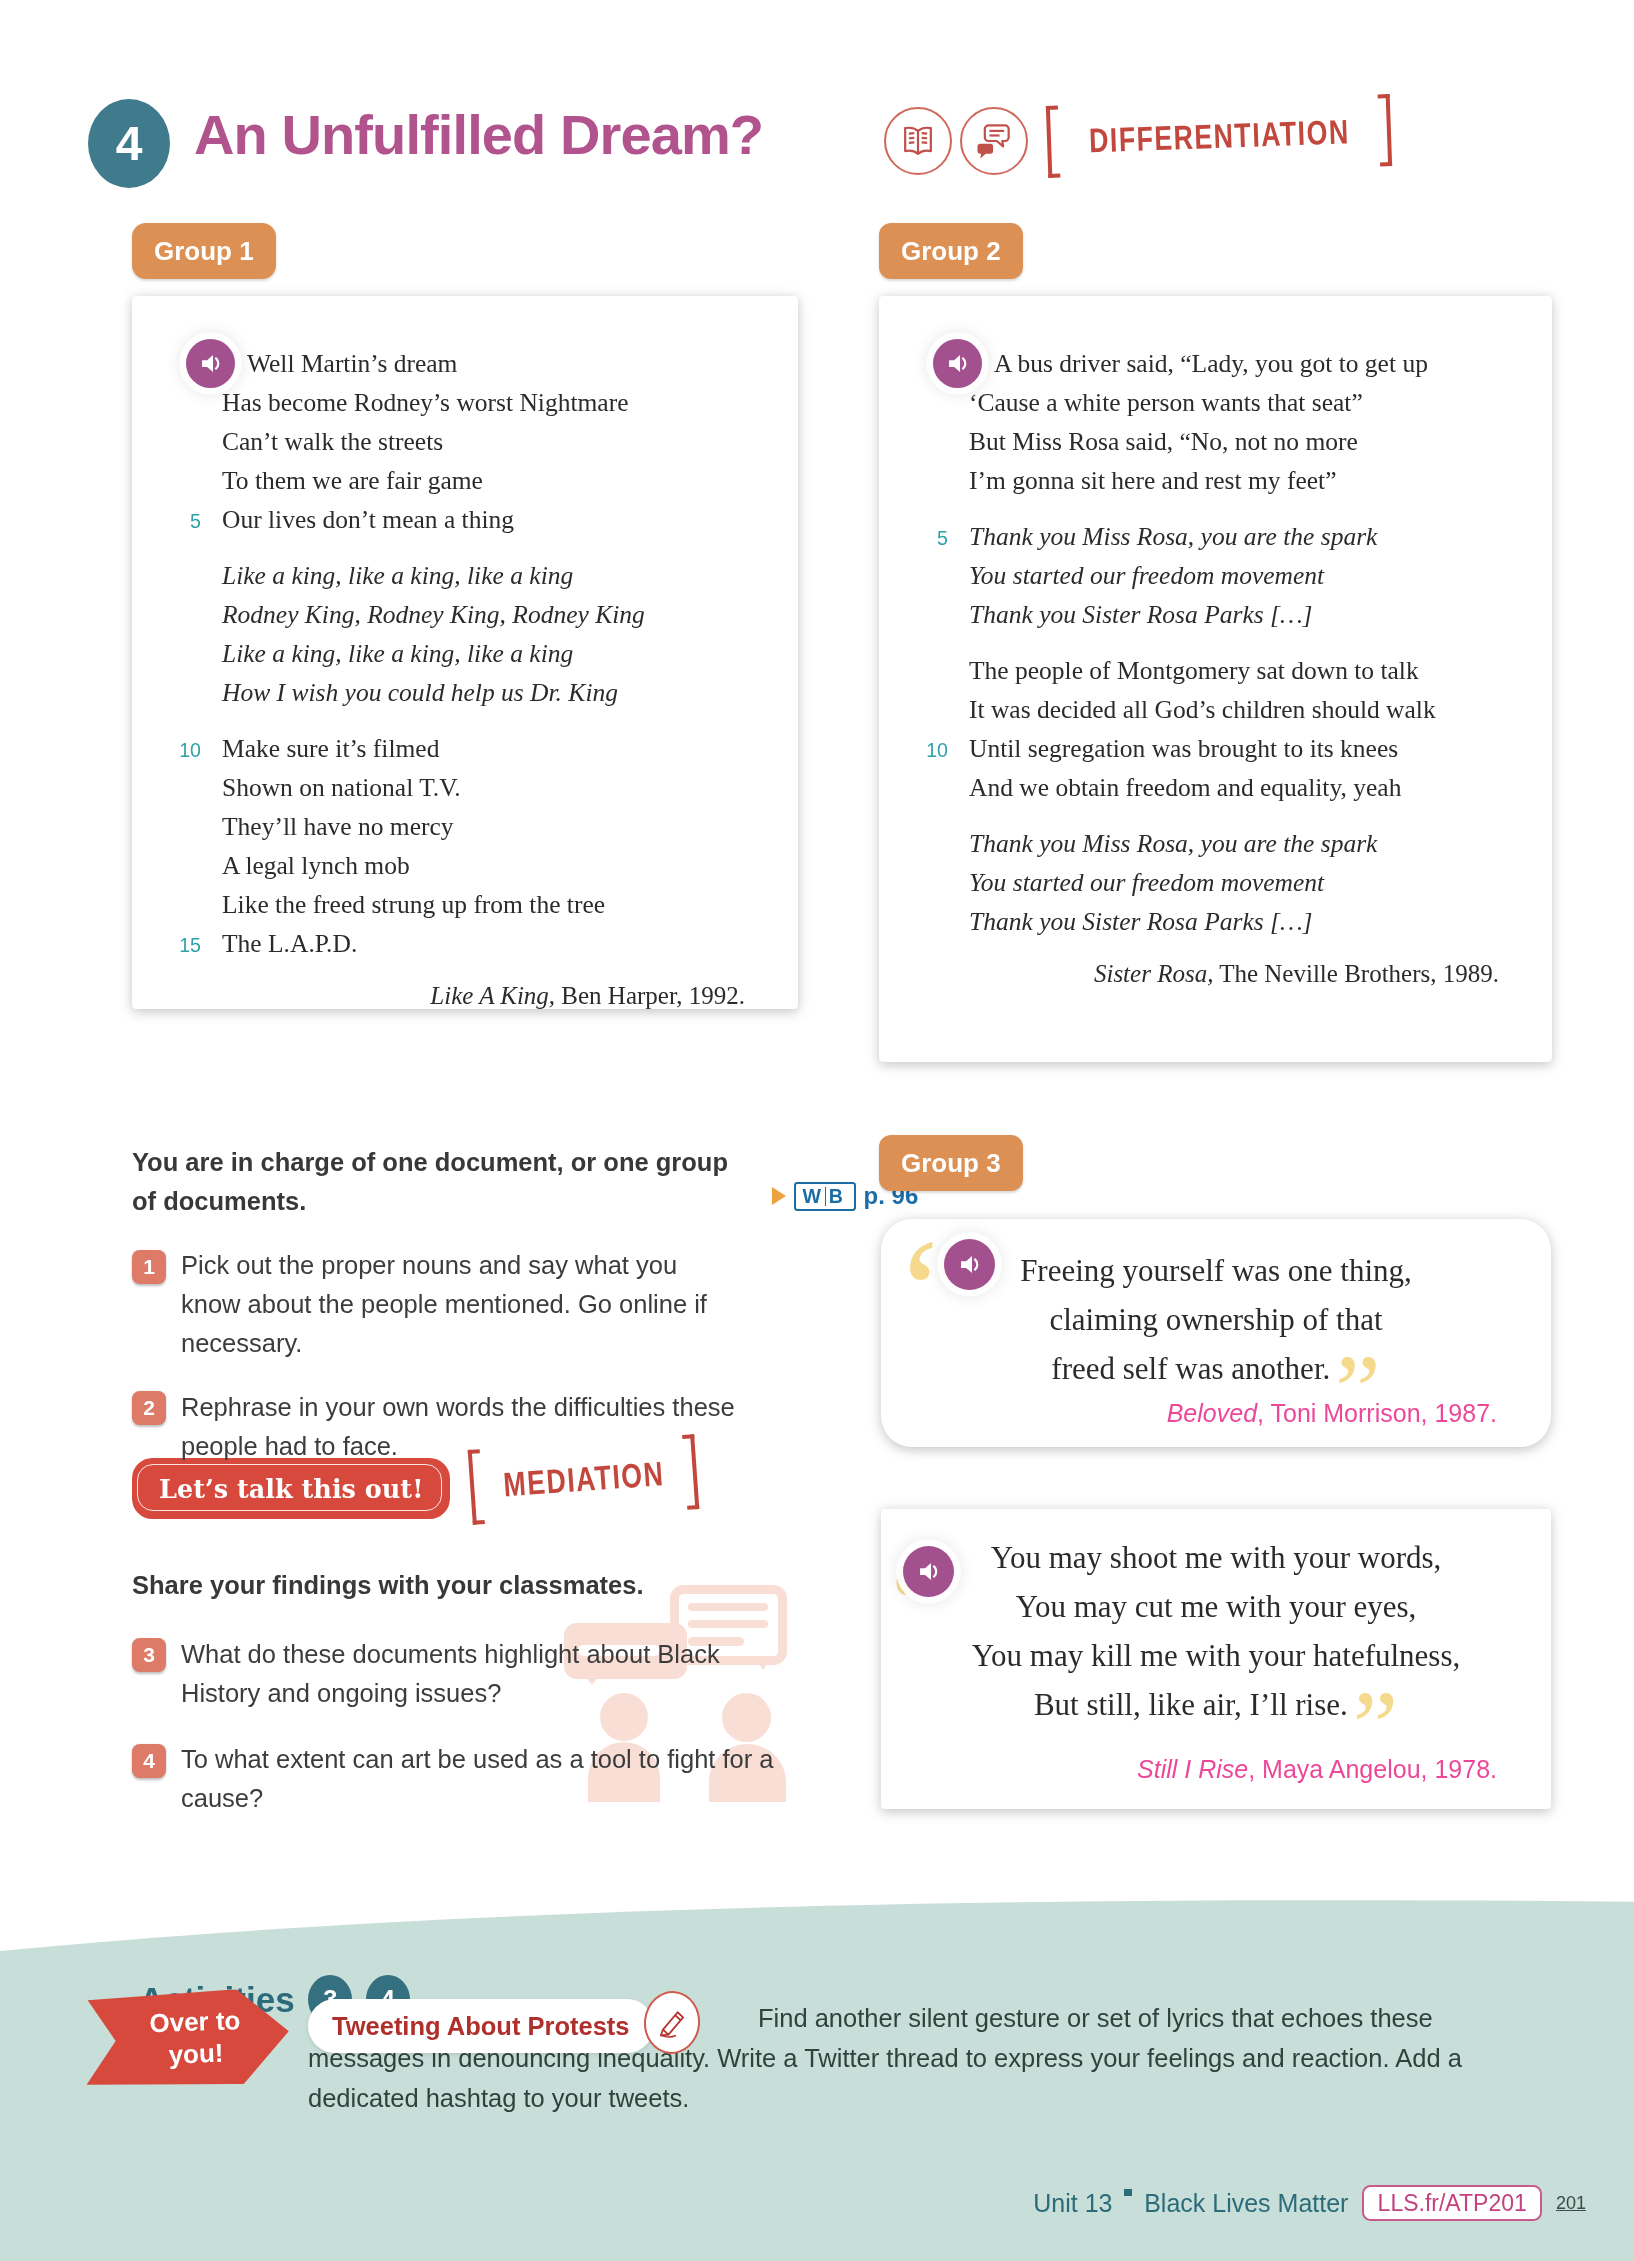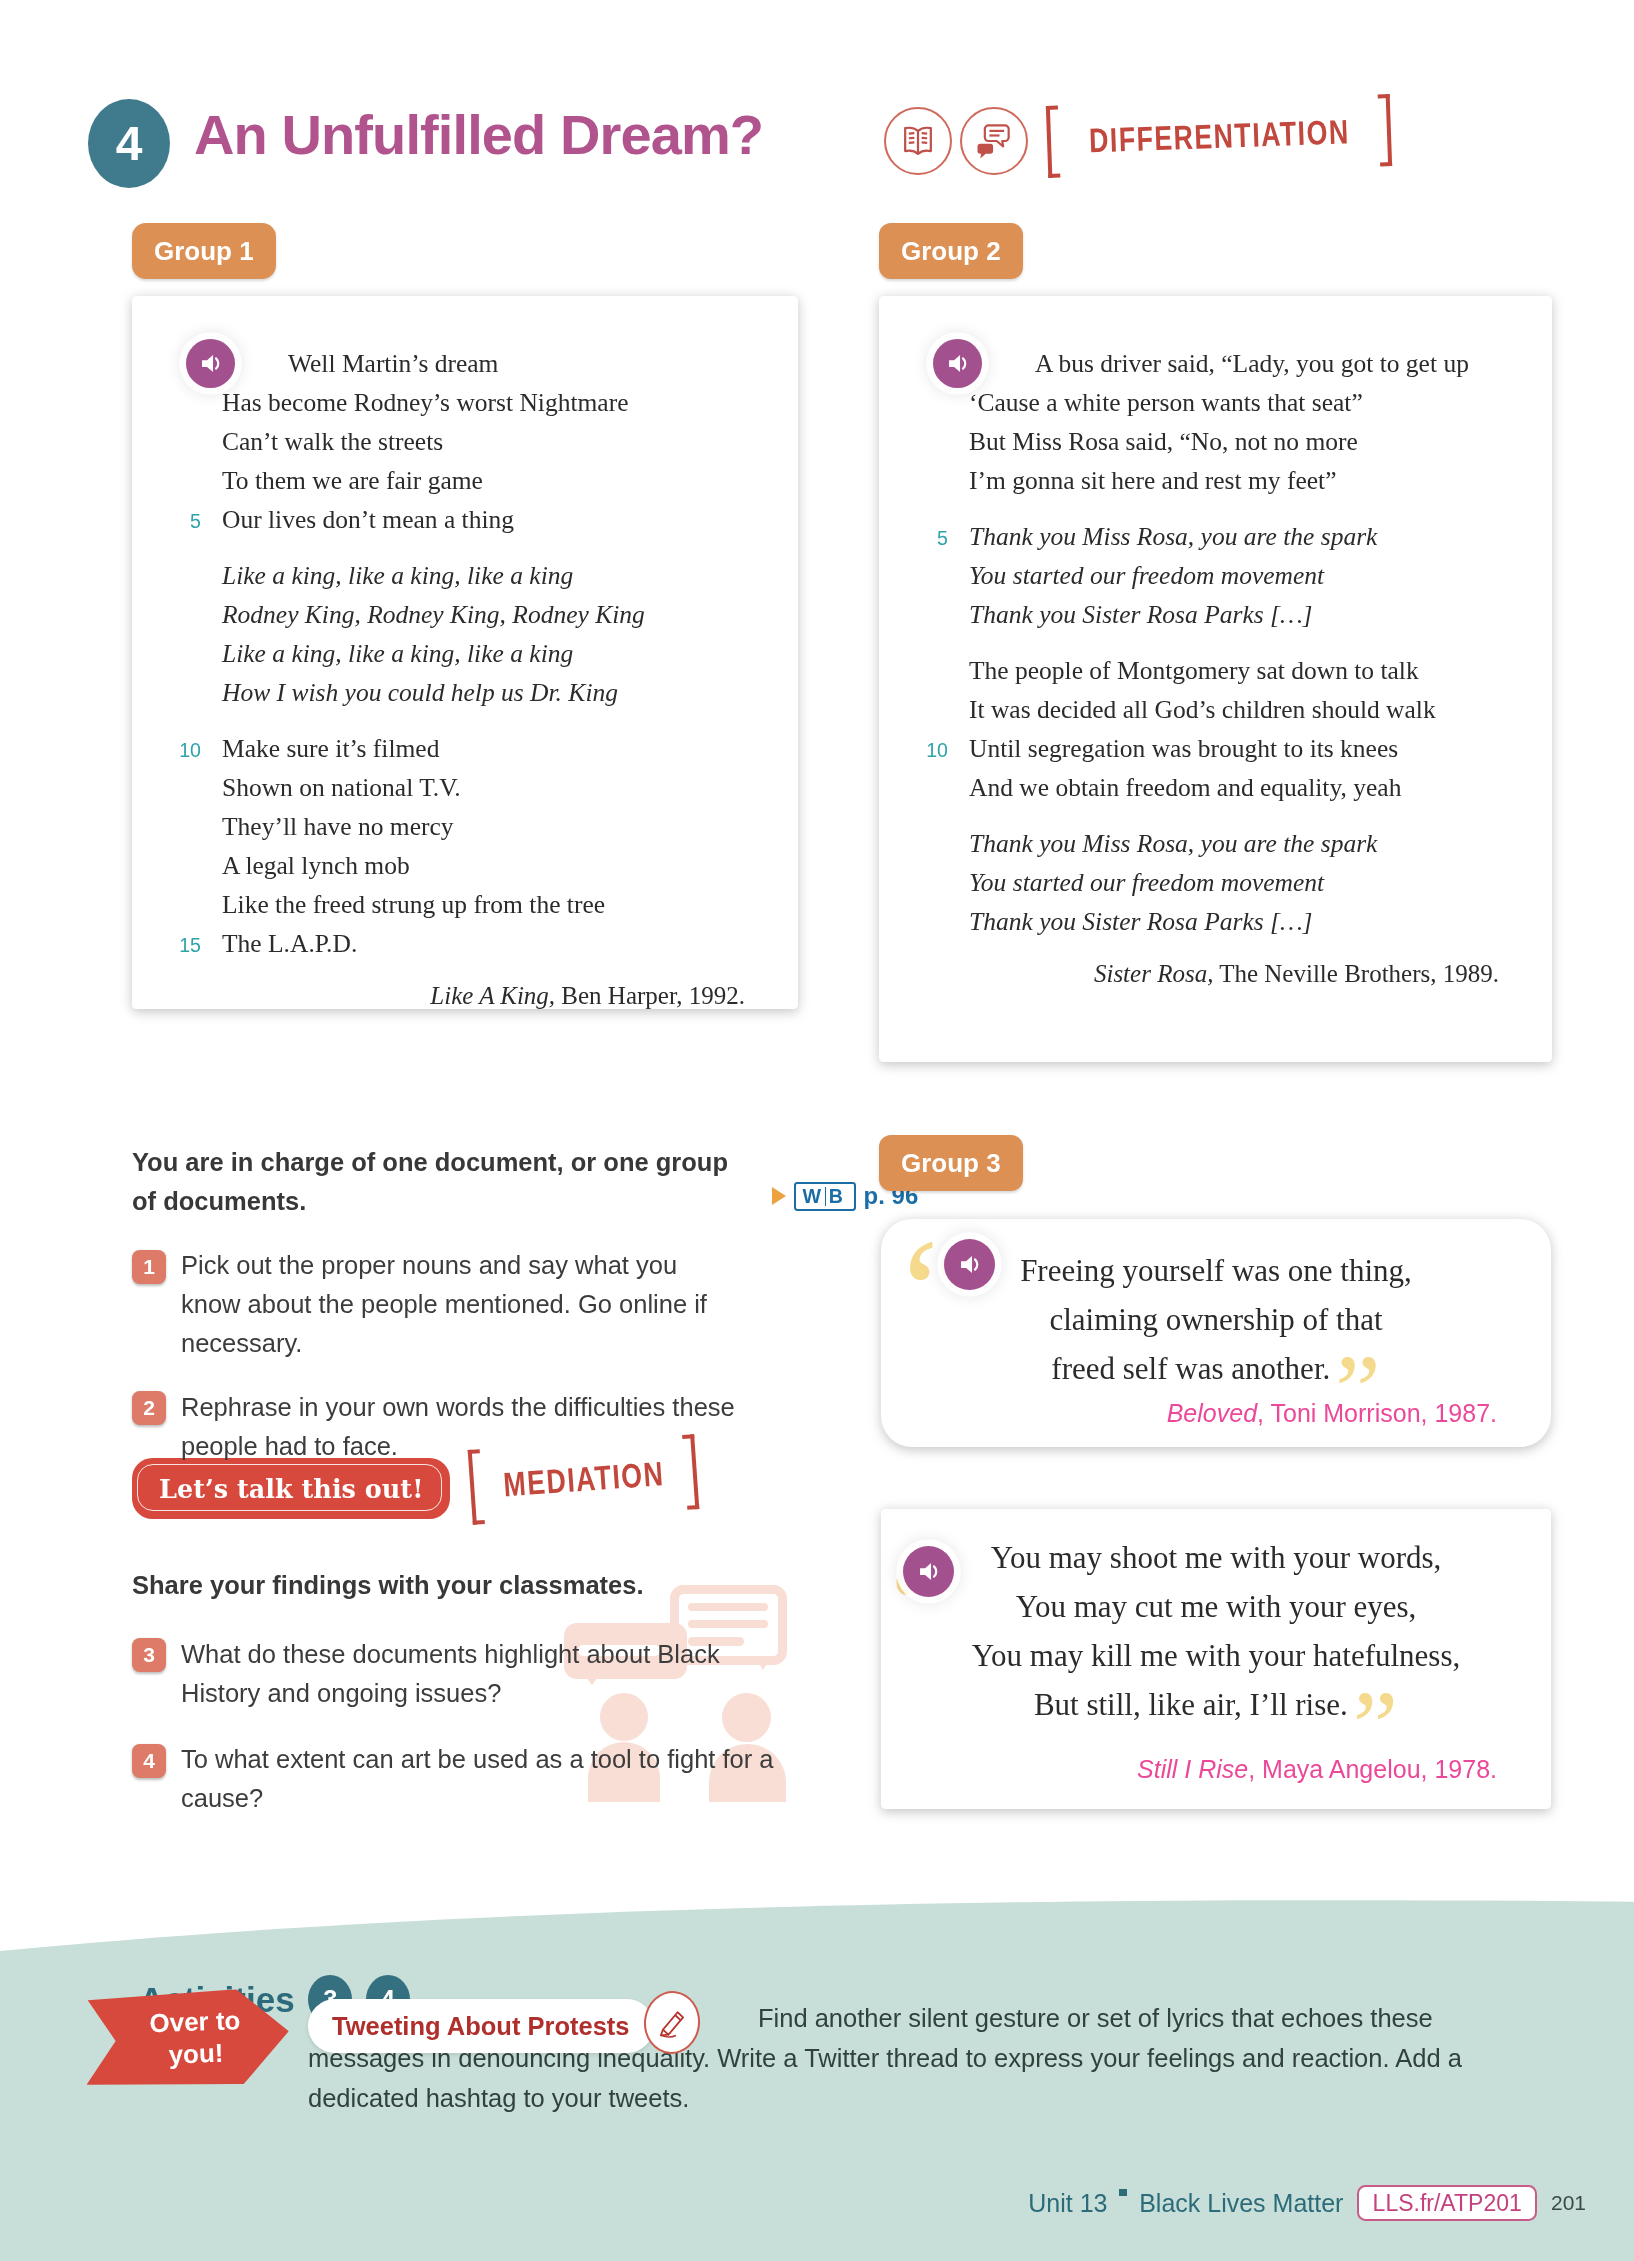--- a/index.html
+++ b/index.html
@@ -32,21 +32,21 @@
   .card { position:absolute; background:#fff; border-radius:4.3px; box-shadow:0 2.6px 12px rgba(110,110,110,.4); }
   #g1-card { left:132px; top:296px; width:666px; height:713px; }
   #g2-card { left:879px; top:296px; width:673px; height:766px; }
 
   .lyrics { padding:43px 24px 0 47px; }
   .lrow { display:flex; align-items:baseline; min-height:39px; }
   .lrow.gap { margin-top:17px; }
   .ln { flex:none; width:43px; text-align:right; padding-right:21px; font-size:19.6px; color:#2fa3a9; }
   .lt { font-family:"Liberation Serif",serif; font-size:25.5px; color:#2b2b2b; white-space:nowrap; }
   .lrow.it .lt { font-style:italic; }
-  .lt.first { display:flex; align-items:center; margin-left:-36px; white-space:nowrap;gap:41px; }
+  .lt.first { display:flex; align-items:center; margin-left:-36px; white-space:nowrap; }
   .audio { width:49px; height:49px; flex:none; border-radius:50%; background:#a3508f;
     display:flex; align-items:center; justify-content:center; margin-right:12px;
     box-shadow:0 0 0 6.8px rgba(255,255,255,.92), 0 0 13.6px 8.5px rgba(0,0,0,.08); }
   .audio svg { width:27px; height:27px; }
   .attrib { font-family:"Liberation Serif",serif; font-size:25px; color:#2b2b2b; text-align:right;
     padding-right:53px; margin-top:13.6px; }
   .att-title { font-style:italic; }
 
   
   #intro { position:absolute; left:132px; top:1143px; width:596px; font-size:25.5px; font-weight:bold; color:#383838; line-height:39px; }
@@ -124,21 +124,21 @@
   #pen-circle { position:absolute; left:644px; top:1991px; width:56px; height:63px; border-radius:50%;
     border:2.6px solid #cf5a4e; background:#fff; display:flex; align-items:center; justify-content:center;
     transform:rotate(6deg); z-index:3; }
   #pen-circle svg { width:36px; height:36px; }
 
   #footer { position:absolute; top:2185px; right:49px; display:flex; align-items:center; gap:13.6px; }
   .f-unit { color:#2c6b7a; font-size:25px; display:flex; gap:12px; }
   .f-bullet { width:7.7px; height:7.7px; background:#2c6b7a; display:inline-block; }
   .f-pill { border:2.6px solid #c75c8a; border-radius:8.5px; background:#fff; color:#c2417e; font-weight:normal;
     font-size:23px; padding:2.6px 13.6px; cursor:pointer; }
-  .f-page { color:#3a4b46; font-size:21px; }
+  .f-page { color:#3a4b46; font-size:18px;text-decoration:underline; }
 </style>
 </head>
 <body>
 
 <div id="header-badge">4</div>
 <h1 id="page-title">An Unfulfilled Dream?</h1>
 
 <div class="hicon" id="icon-book">
   <svg viewBox="0 0 48 48" fill="none" stroke="#c0504a" stroke-width="2.4" stroke-linejoin="round">
     <path d="M24 13 C20.5 10 15 9 10 10 L10 35 C15 34 20.5 35 24 38 C27.5 35 33 34 38 35 L38 10 C33 9 27.5 10 24 13 Z"></path>

